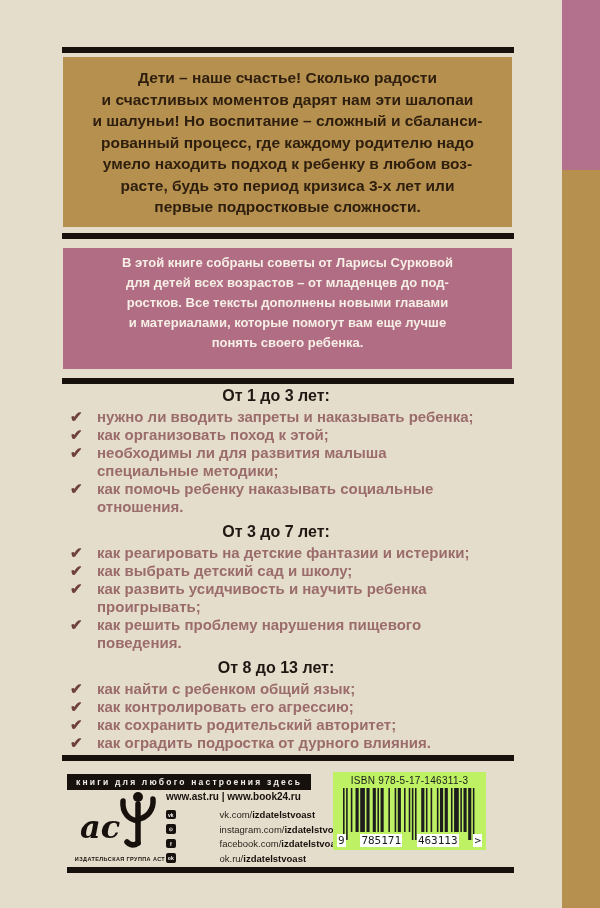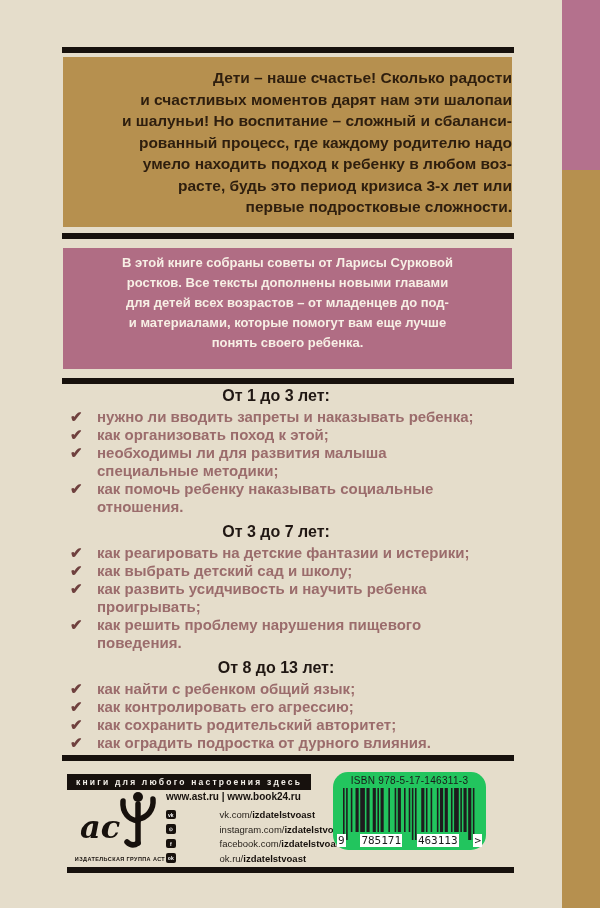--- a/index.html
+++ b/index.html
@@ -17,21 +17,21 @@
   .rule{position:absolute;left:62px;width:452px;height:6px;background:var(--ink,#17110d);}
   .rule-1{top:47px;}
   .rule-2{top:233px;}
   .rule-3{top:378px;}
   .rule-4{top:755px;}
   .rule-5{top:867px;left:67px;width:447px;}
   
   .gold-box{
     position:absolute;left:63px;top:57px;width:449px;height:170px;
     background:var(--gold,#b6904f);color:var(--intro_text,#2e1e0e);
-    font-weight:bold;font-size:15.5px;line-height:21.5px;text-align:right;
+    font-weight:bold;font-size:15.5px;line-height:21.5px;text-align:center;
     padding-top:10px;box-sizing:border-box;
   }
   
   .mauve-box{
     position:absolute;left:63px;top:248px;width:449px;height:121px;
     background:var(--mauve,#b06d84);color:var(--mauve_text,#f7efe5);
     font-weight:bold;font-size:13px;line-height:20px;text-align:center;
     padding-top:5px;box-sizing:border-box;
   }
   
@@ -65,21 +65,21 @@
   .urls{font-weight:bold;font-size:10px;color:var(--ink,#17110d);margin-bottom:7px;white-space:nowrap;}
   .social-row{display:flex;align-items:center;margin-bottom:3.5px;white-space:nowrap;}
   .social-icon{
     width:9.5px;height:9.5px;flex:0 0 9.5px;background:var(--ink,#17110d);
     border-radius:2px;color:#fff;font-size:5px;font-weight:bold;
     display:flex;align-items:center;justify-content:center;margin-right:4px;
   }
   .social-text{font-size:9.5px;color:#241e18;margin-left:40px;}
   .social-text b{font-weight:bold;color:var(--ink,#17110d);}
   .barcode{
-    position:absolute;left:333px;top:772px;width:153px;height:78px;background:#22c55e;border-radius:15px;
+    position:absolute;left:333px;top:772px;width:153px;height:78px;background:#bef264;
   }
   .isbn{
     position:absolute;top:3px;left:0;width:100%;text-align:center;
     font-size:10px;letter-spacing:.3px;color:#1a1a1a;white-space:nowrap;
   }
   .bars{position:absolute;left:10px;top:16px;}
   .barcode-digits{
     position:absolute;left:4px;right:4px;bottom:3px;display:flex;
     justify-content:space-between;align-items:flex-end;
     font-family:"DejaVu Sans Mono", monospace;font-size:11px;color:#1a1a1a;
@@ -114,23 +114,23 @@
 
       <div class="box-line">первые подростковые сложности.</div>
     </div>
 
   <div class="rule rule-2"></div>
 
   <div class="mauve-box">
 
       <div class="box-line">В этой книге собраны советы от Ларисы Сурковой</div>
 
+      <div class="box-line">для детей всех возрастов – от младенцев до под-</div>
+
       <div class="box-line">ростков. Все тексты дополнены новыми главами</div>
-
-      <div class="box-line">для детей всех возрастов – от младенцев до под-</div>
 
       <div class="box-line">и материалами, которые помогут вам еще лучше</div>
 
       <div class="box-line">понять своего ребенка.</div>
     </div>
 
   <div class="rule rule-3"></div>
 
   <div class="sections">
 

